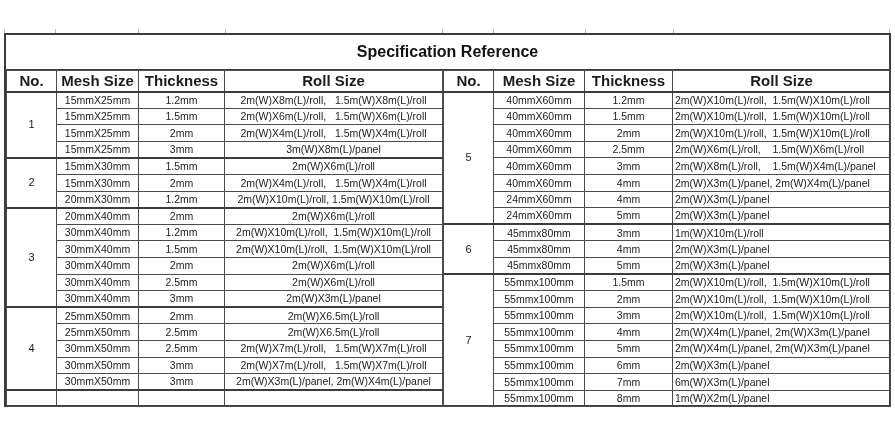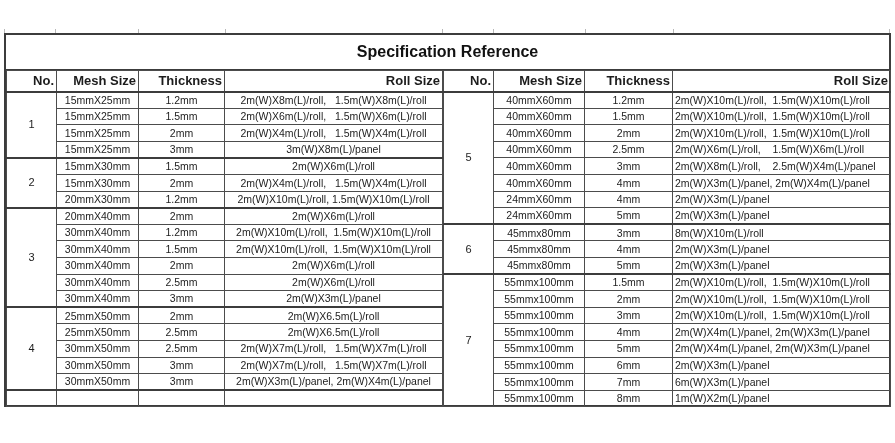--- a/index.html
+++ b/index.html
@@ -10,21 +10,21 @@
     border:2px solid #3c3c3c;box-sizing:border-box;background:#ffffff;}
   .title-row{height:34px;display:flex;align-items:center;justify-content:center;
     font-size:16px;font-weight:bold;color:#111;border-bottom:1px solid #3c3c3c;}
   .tables{display:flex;align-items:flex-start;}
   table{border-collapse:collapse;table-layout:fixed;}
   .tbl-left{width:436px;}
   .tbl-right{width:447px;}
   th,td{border:1px solid #4c4c4c;box-sizing:border-box;overflow:hidden;
     color:#1c1c1c;text-align:center;vertical-align:middle;padding:0 2px;
     white-space:pre;line-height:1;}
-  th{font-size:13px;font-weight:bold;height:21px;text-align:right;}
+  th{font-size:15px;font-weight:bold;height:21px;}
   td{font-size:10.5px;height:16.6px;}
   td.no-cell{font-size:11px;}
   tr.group-start td{border-top:2px solid #3c3c3c;}
   .tbl-right td.roll{text-align:left;}
   .tbl-left td.roll{text-align:center;margin-left:10px;}
 </style>
 </head>
 <body>
 
 <div class="sheet">
@@ -196,42 +196,42 @@
               <td class="roll">2m(W)X10m(L)/roll,  1.5m(W)X10m(L)/roll</td>
             </tr>
             <tr>
               <td class="mesh">40mmX60mm</td>
               <td class="thick">2.5mm</td>
               <td class="roll">2m(W)X6m(L)/roll,    1.5m(W)X6m(L)/roll</td>
             </tr>
             <tr>
               <td class="mesh">40mmX60mm</td>
               <td class="thick">3mm</td>
-              <td class="roll">2m(W)X8m(L)/roll,    2.5m(W)X4m(L)/panel</td>
+              <td class="roll">2m(W)X8m(L)/roll,    1.5m(W)X4m(L)/panel</td>
             </tr>
             <tr>
               <td class="mesh">40mmX60mm</td>
               <td class="thick">4mm</td>
               <td class="roll">2m(W)X3m(L)/panel, 2m(W)X4m(L)/panel</td>
             </tr>
             <tr>
               <td class="mesh">24mmX60mm</td>
               <td class="thick">4mm</td>
               <td class="roll">2m(W)X3m(L)/panel</td>
             </tr>
             <tr>
               <td class="mesh">24mmX60mm</td>
               <td class="thick">5mm</td>
               <td class="roll">2m(W)X3m(L)/panel</td>
             </tr>
             <tr class="group-start">
               <td rowspan="3" class="no-cell">6</td>
               <td class="mesh">45mmx80mm</td>
               <td class="thick">3mm</td>
-              <td class="roll">8m(W)X10m(L)/roll</td>
+              <td class="roll">1m(W)X10m(L)/roll</td>
             </tr>
             <tr>
               <td class="mesh">45mmx80mm</td>
               <td class="thick">4mm</td>
               <td class="roll">2m(W)X3m(L)/panel</td>
             </tr>
             <tr>
               <td class="mesh">45mmx80mm</td>
               <td class="thick">5mm</td>
               <td class="roll">2m(W)X3m(L)/panel</td>

